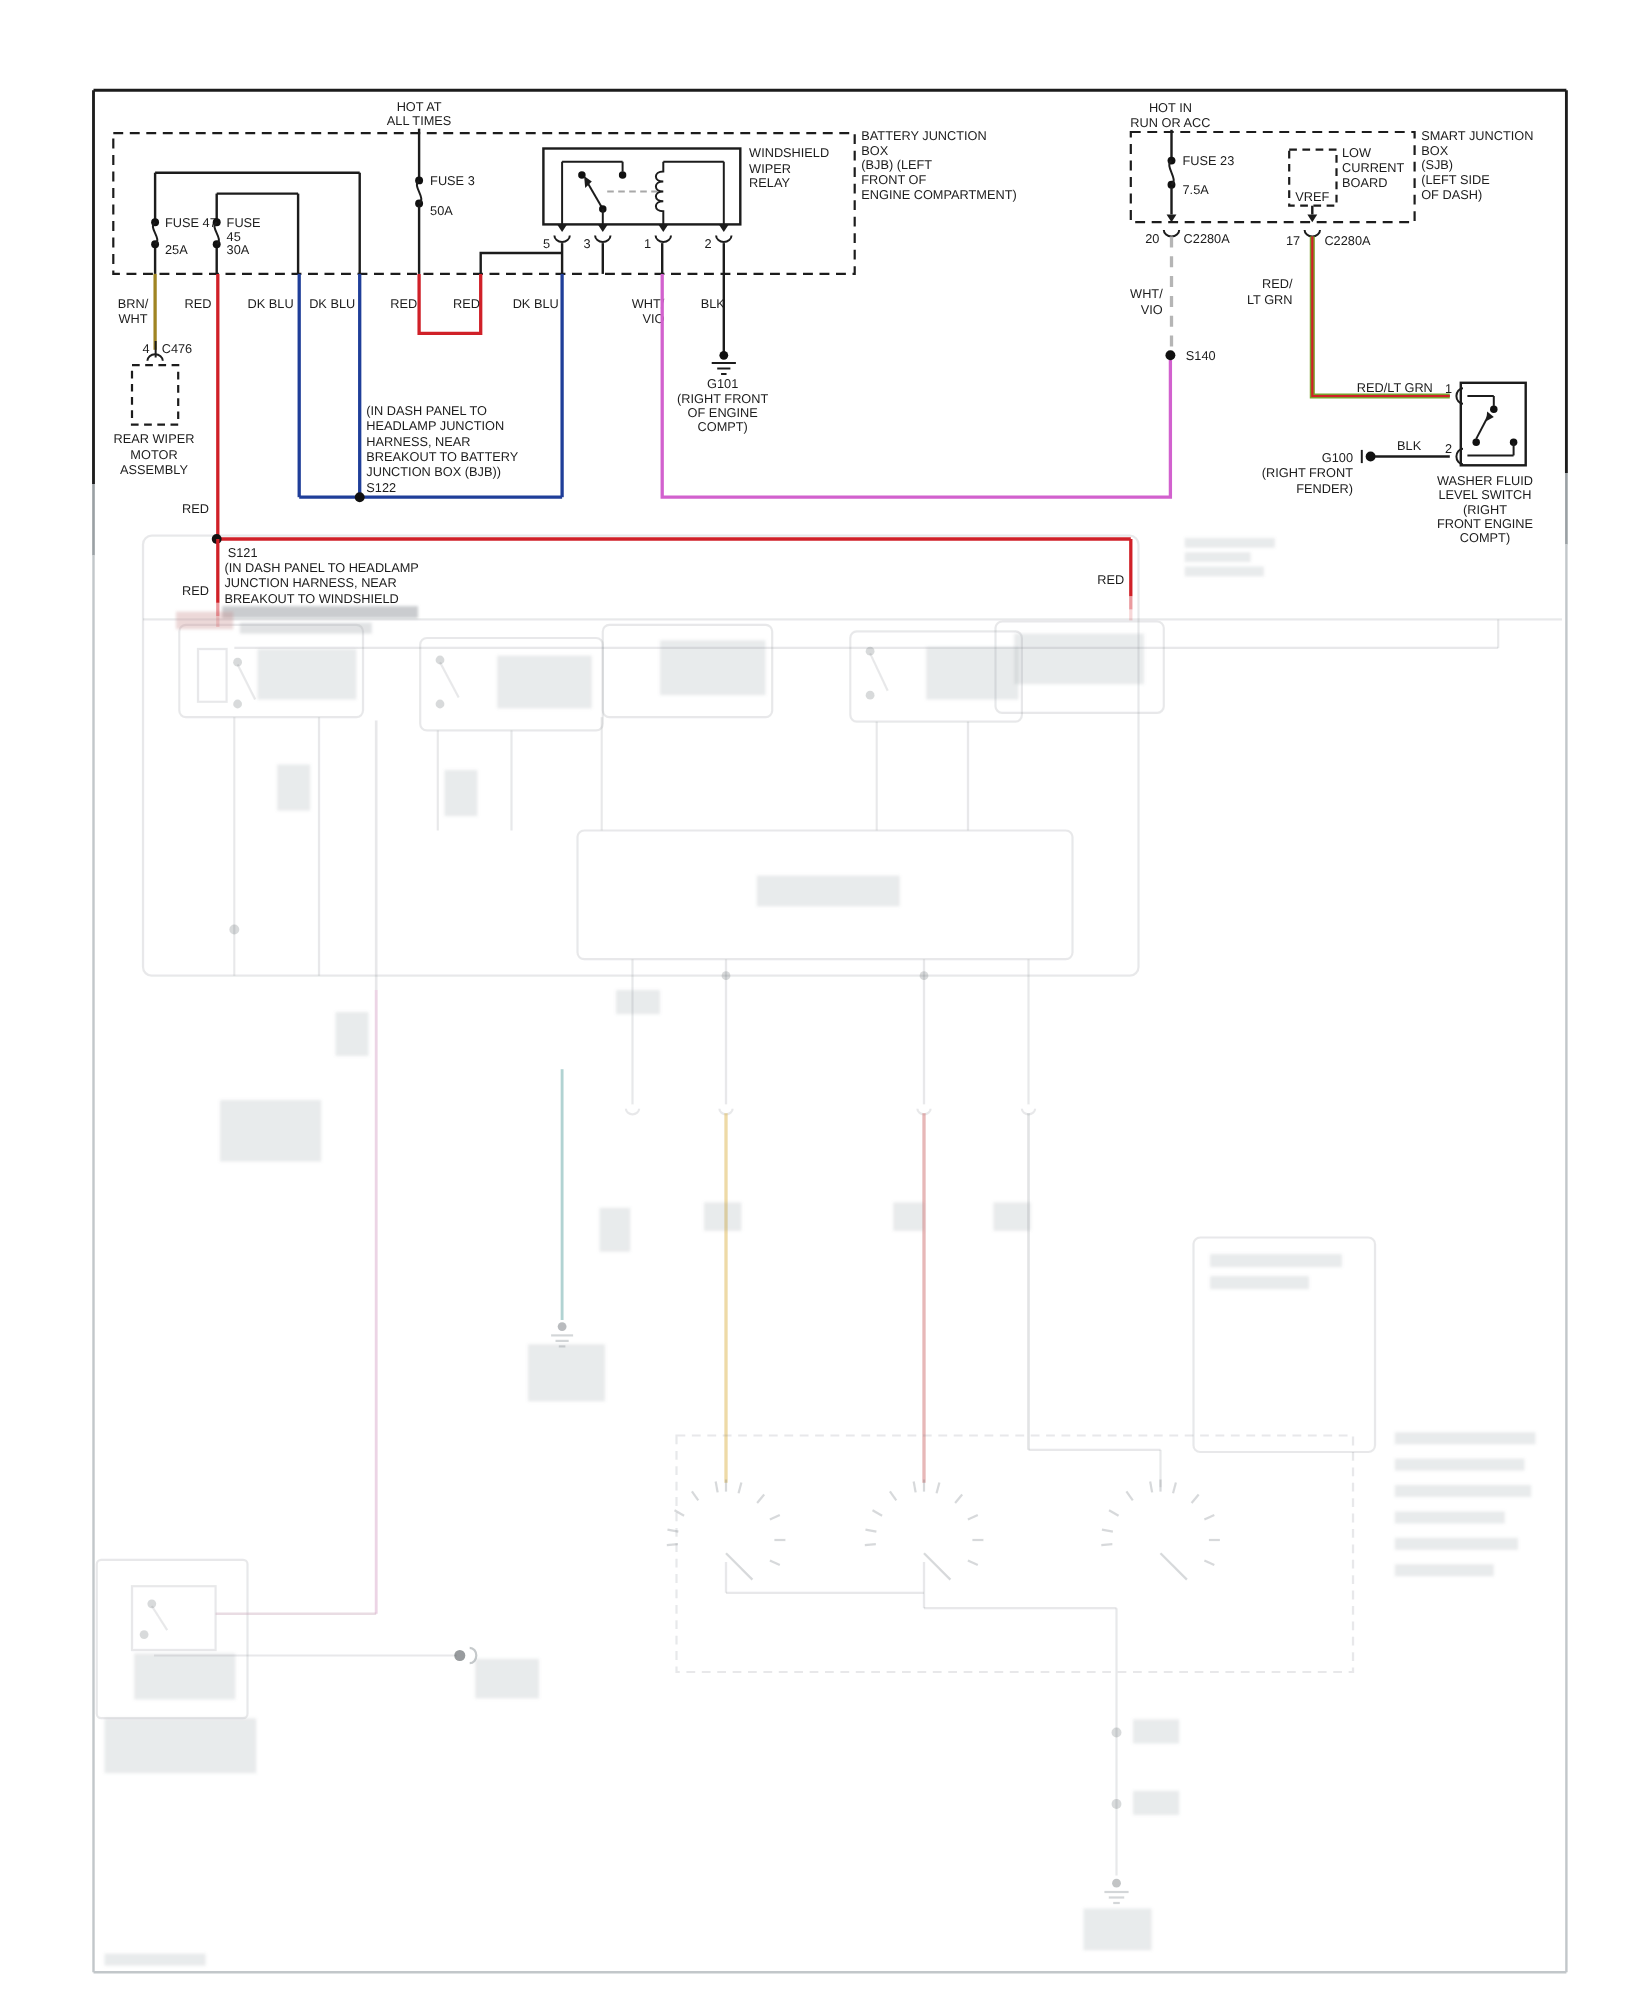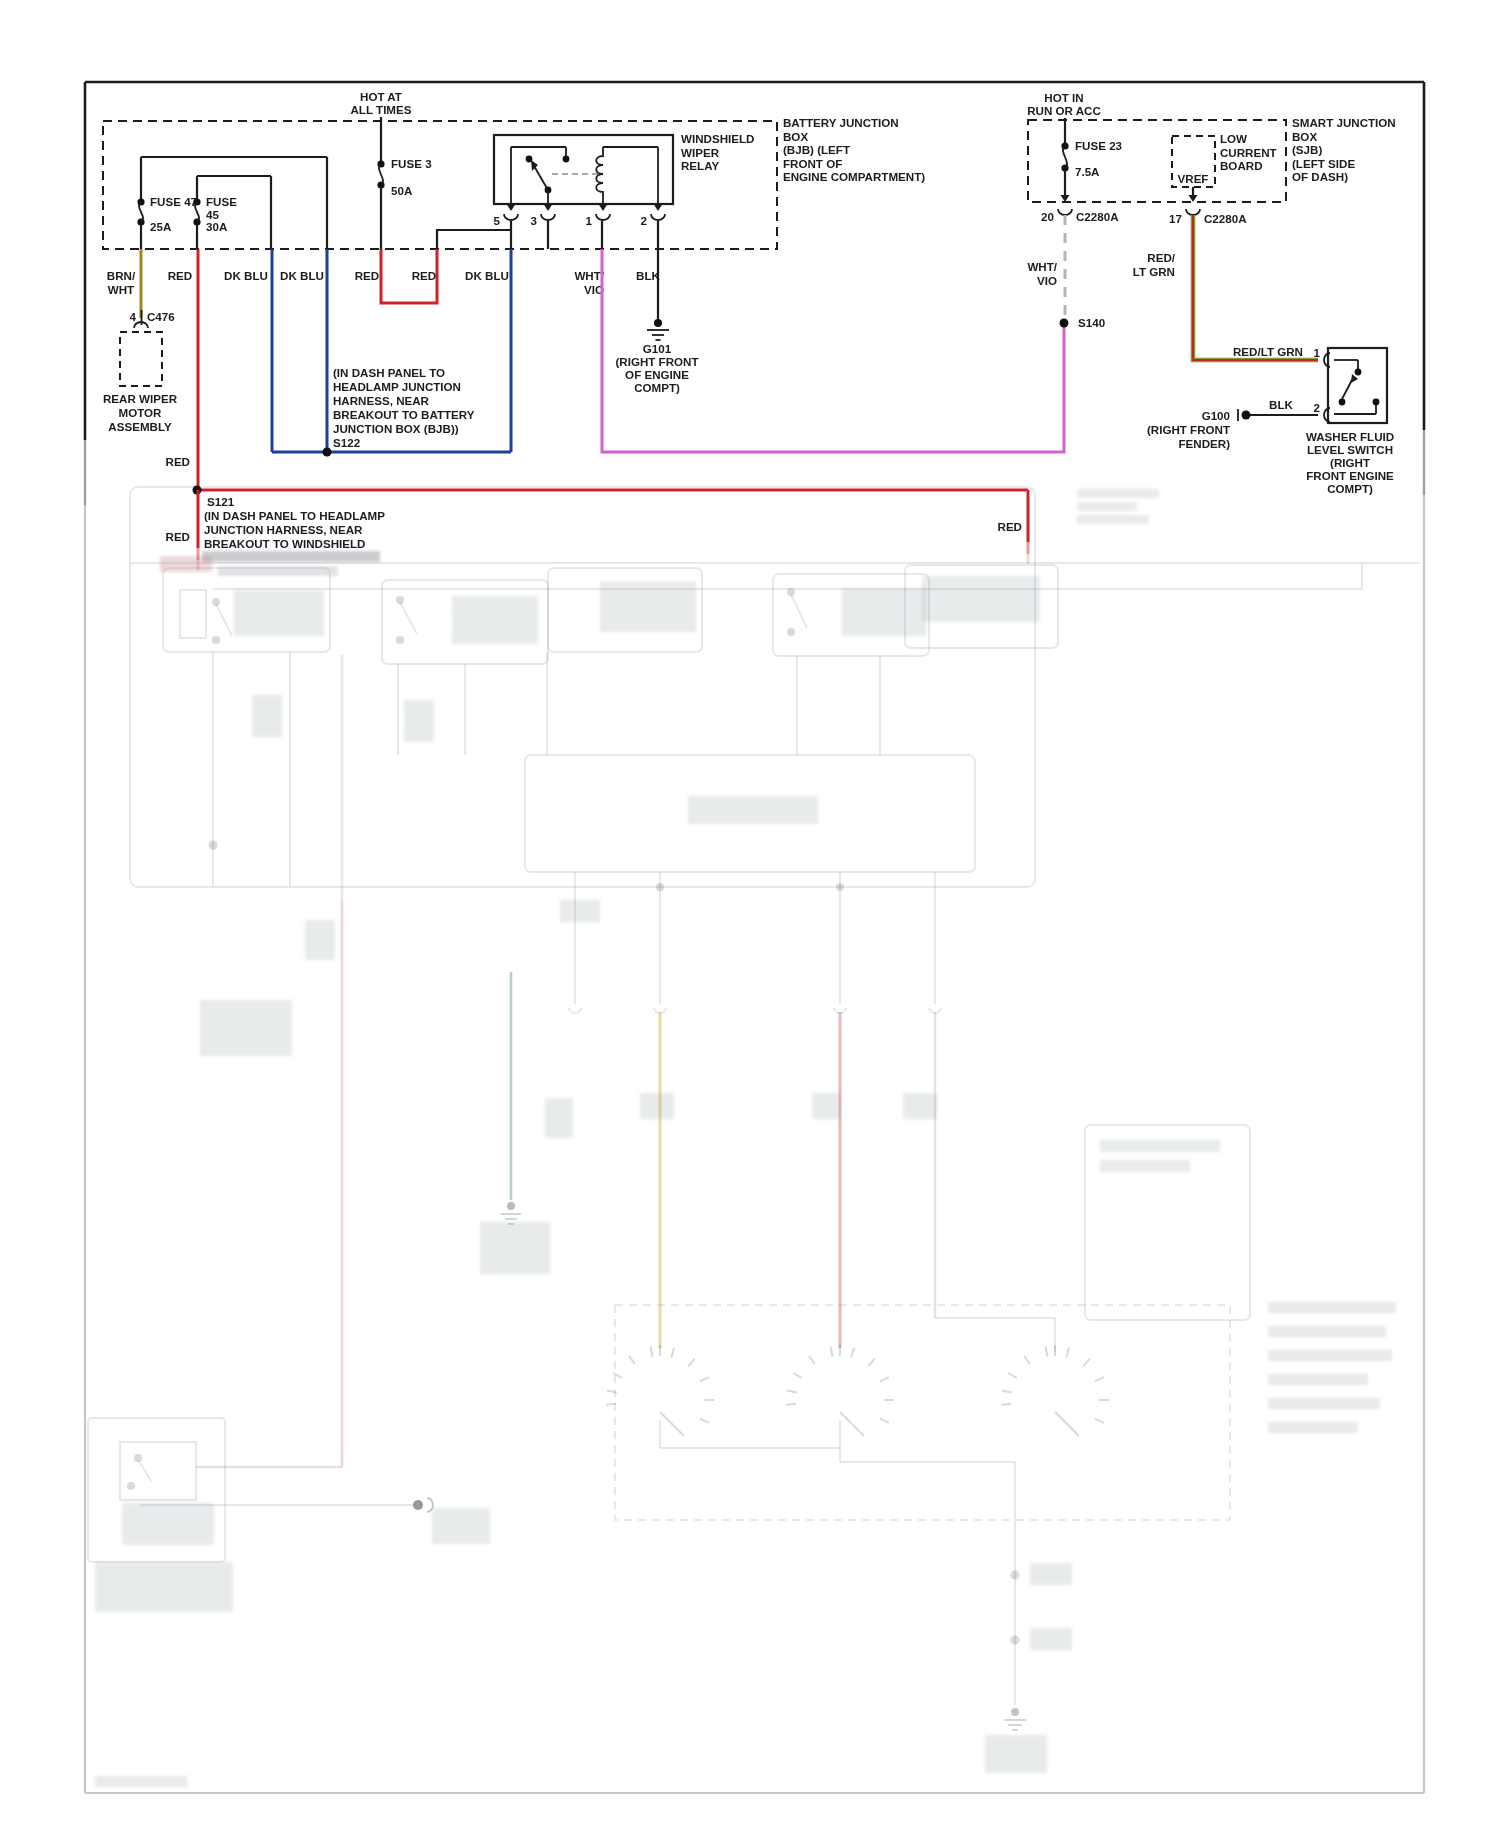--- a/index.html
+++ b/index.html
@@ -1,16 +1,16 @@
 <!DOCTYPE html>
 <html><head>
 <meta charset="utf-8">
 <style>
   html,body{margin:0;padding:0;background:#ffffff;}
-  .stage{position:relative;width:1500px;height:1828px;background:#ffffff;overflow:hidden;font-weight:bold;}
+  .stage{position:relative;width:1500px;height:1828px;background:#ffffff;overflow:hidden;}
   svg{display:block;}
   .t{font-family:"Liberation Sans", sans-serif;font-size:11.6px;fill:#1c1c1c;}
   .tm{text-anchor:middle;}
   .te{text-anchor:end;}
   .w{stroke:#1c1c1c;stroke-width:2.2;fill:none;}
   .wthin{stroke:#1c1c1c;stroke-width:1.8;fill:none;}
   .wd{stroke:#1c1c1c;stroke-width:2;fill:none;stroke-dasharray:9 6;}
   .wd2{stroke:#1c1c1c;stroke-width:2;fill:none;stroke-dasharray:7 5;}
   .dot{fill:#111;}
   .g{stroke:#6e777e;stroke-opacity:.16;stroke-width:2;fill:none;}

